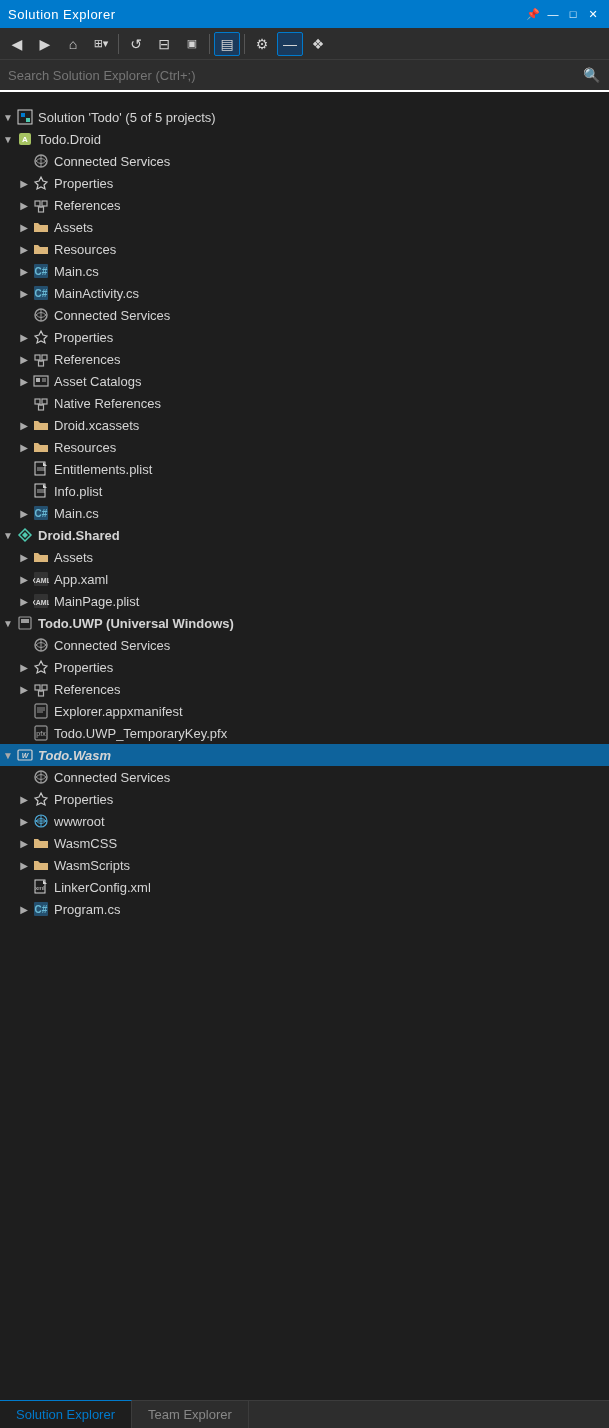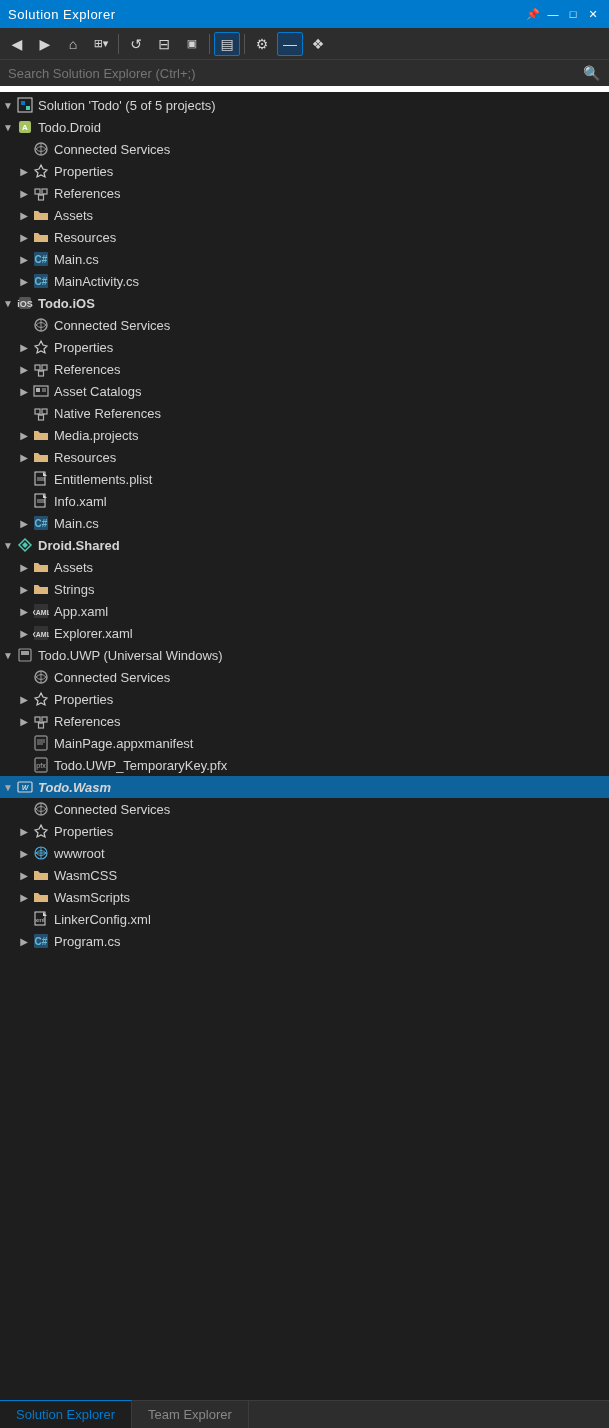--- a/index.html
+++ b/index.html
@@ -51,38 +51,38 @@
       cursor: pointer;
       border: 1px solid transparent;
       border-radius: 2px;
       color: #d4d4d4;
       font-size: 14px;
     }
     .toolbar-btn.active { border-color: #007acc; background: #1a3a5c; }
     .toolbar-sep { width: 1px; height: 20px; background: #555; margin: 0 2px; }
     .search-bar {
       background: #2d2d2d;
-      border-bottom: 6px solid #ffffff;
+      border-bottom: 2px solid #ffffff;
       padding: 4px 8px;
       display: flex;
       align-items: center;
       height: 32px;
     }
     .search-input {
       flex: 1;
       background: transparent;
       border: none;
       outline: none;
       color: #888;
       font-size: 13px;
       font-family: inherit;
     }
     .search-icon { color: #888; font-size: 14px; }
     .tree {
-      padding: 2px 0;
+      padding: 14px 0;
       user-select: none;
     }
     .tree-item {
       display: flex;
       align-items: center;
       height: 22px;
       padding-right: 8px;
       cursor: pointer;
       white-space: nowrap;
     }
@@ -282,30 +282,20 @@
     <div class="expand-arrow collapsed"></div>
     <div class="item-icon">
       <svg width="16" height="16" viewBox="0 0 16 16">
         <rect x="1" y="1" width="14" height="14" rx="1" fill="#244f6e"></rect>
         <text x="8" y="12" text-anchor="middle" fill="#68b8d4" font-size="10" font-weight="bold">C#</text>
       </svg>
     </div>
     <span class="item-label">MainActivity.cs</span>
   </div>
 
-  <div class="tree-item">
-    <div class="expand-arrow expanded"></div>
-    <div class="item-icon">
-      <svg width="16" height="16" viewBox="0 0 16 16">
-        <rect x="2" y="2" width="12" height="12" rx="2" fill="#555"></rect>
-        <text x="8" y="12" text-anchor="middle" fill="#d4d4d4" font-size="9" font-weight="bold">iOS</text>
-      </svg>
-    </div>
-    <span class="item-label" style="font-weight:bold;">Todo.iOS</span>
-  </div>
 
   <div class="tree-item">
     <div class="indent"></div>
     <div class="expand-arrow leaf"></div>
     <div class="item-icon icon-connected">
       <svg width="16" height="16" viewBox="0 0 16 16">
         <circle cx="8" cy="8" r="6" fill="none" stroke="#9b9b9b" stroke-width="1.5"></circle>
         <path d="M3 8 Q8 3 13 8 Q8 13 3 8" fill="none" stroke="#9b9b9b" stroke-width="1"></path>
         <line x1="8" y1="2" x2="8" y2="14" stroke="#9b9b9b" stroke-width="1"></line>
       </svg>
@@ -369,21 +359,21 @@
   </div>
 
   <div class="tree-item">
     <div class="indent"></div>
     <div class="expand-arrow collapsed"></div>
     <div class="item-icon icon-folder">
       <svg width="16" height="16" viewBox="0 0 16 16">
         <path d="M1 4 L1 13 L15 13 L15 6 L7 6 L5 4 Z" fill="#dcb67a"></path>
       </svg>
     </div>
-    <span class="item-label">Media.projects</span>
+    <span class="item-label">Droid.xcassets</span>
   </div>
 
   <div class="tree-item">
     <div class="indent"></div>
     <div class="expand-arrow collapsed"></div>
     <div class="item-icon icon-folder">
       <svg width="16" height="16" viewBox="0 0 16 16">
         <path d="M1 4 L1 13 L15 13 L15 6 L7 6 L5 4 Z" fill="#dcb67a"></path>
       </svg>
     </div>
@@ -408,21 +398,21 @@
     <div class="indent"></div>
     <div class="expand-arrow leaf"></div>
     <div class="item-icon">
       <svg width="16" height="16" viewBox="0 0 16 16">
         <rect x="2" y="1" width="10" height="13" fill="none" stroke="#d4d4d4" stroke-width="1"></rect>
         <path d="M10 1 L14 5 L10 5 Z" fill="#d4d4d4"></path>
         <line x1="4" y1="7" x2="12" y2="7" stroke="#d4d4d4" stroke-width="0.8"></line>
         <line x1="4" y1="9" x2="12" y2="9" stroke="#d4d4d4" stroke-width="0.8"></line>
       </svg>
     </div>
-    <span class="item-label">Info.xaml</span>
+    <span class="item-label">Info.plist</span>
   </div>
 
   <div class="tree-item">
     <div class="indent"></div>
     <div class="expand-arrow collapsed"></div>
     <div class="item-icon">
       <svg width="16" height="16" viewBox="0 0 16 16">
         <rect x="1" y="1" width="14" height="14" rx="1" fill="#244f6e"></rect>
         <text x="8" y="12" text-anchor="middle" fill="#68b8d4" font-size="10" font-weight="bold">C#</text>
       </svg>
@@ -445,30 +435,20 @@
     <div class="indent"></div>
     <div class="expand-arrow collapsed"></div>
     <div class="item-icon icon-folder">
       <svg width="16" height="16" viewBox="0 0 16 16">
         <path d="M1 4 L1 13 L15 13 L15 6 L7 6 L5 4 Z" fill="#dcb67a"></path>
       </svg>
     </div>
     <span class="item-label">Assets</span>
   </div>
 
-  <div class="tree-item">
-    <div class="indent"></div>
-    <div class="expand-arrow collapsed"></div>
-    <div class="item-icon icon-folder">
-      <svg width="16" height="16" viewBox="0 0 16 16">
-        <path d="M1 4 L1 13 L15 13 L15 6 L7 6 L5 4 Z" fill="#dcb67a"></path>
-      </svg>
-    </div>
-    <span class="item-label">Strings</span>
-  </div>
 
   <div class="tree-item">
     <div class="indent"></div>
     <div class="expand-arrow collapsed"></div>
     <div class="item-icon">
       <svg width="16" height="16" viewBox="0 0 16 16">
         <rect x="1" y="1" width="14" height="14" rx="1" fill="#333"></rect>
         <text x="8" y="12" text-anchor="middle" fill="#d4d4d4" font-size="7" font-weight="bold">XAML</text>
       </svg>
     </div>
@@ -477,32 +457,32 @@
 
   <div class="tree-item">
     <div class="indent"></div>
     <div class="expand-arrow collapsed"></div>
     <div class="item-icon">
       <svg width="16" height="16" viewBox="0 0 16 16">
         <rect x="1" y="1" width="14" height="14" rx="1" fill="#333"></rect>
         <text x="8" y="12" text-anchor="middle" fill="#d4d4d4" font-size="7" font-weight="bold">XAML</text>
       </svg>
     </div>
-    <span class="item-label">Explorer.xaml</span>
+    <span class="item-label">MainPage.plist</span>
   </div>
 
   <div class="tree-item">
     <div class="expand-arrow expanded"></div>
     <div class="item-icon">
       <svg width="16" height="16" viewBox="0 0 16 16">
         <rect x="2" y="2" width="12" height="12" rx="1" fill="none" stroke="#9b9b9b" stroke-width="1.2"></rect>
         <rect x="4" y="4" width="8" height="4" fill="#9b9b9b"></rect>
       </svg>
     </div>
-    <span class="item-label" style="font-weight:normal;">Todo.UWP (Universal Windows)</span>
+    <span class="item-label" style="font-weight:bold;">Todo.UWP (Universal Windows)</span>
   </div>
 
   <div class="tree-item">
     <div class="indent"></div>
     <div class="expand-arrow leaf"></div>
     <div class="item-icon">
       <svg width="16" height="16" viewBox="0 0 16 16">
         <circle cx="8" cy="8" r="6" fill="none" stroke="#9b9b9b" stroke-width="1.5"></circle>
         <path d="M3 8 Q8 3 13 8 Q8 13 3 8" fill="none" stroke="#9b9b9b" stroke-width="1"></path>
         <line x1="8" y1="2" x2="8" y2="14" stroke="#9b9b9b" stroke-width="1"></line>
@@ -541,21 +521,21 @@
     <div class="indent"></div>
     <div class="expand-arrow leaf"></div>
     <div class="item-icon">
       <svg width="16" height="16" viewBox="0 0 16 16">
         <rect x="2" y="1" width="12" height="14" rx="1" fill="none" stroke="#b0b0b0" stroke-width="1"></rect>
         <line x1="4" y1="5" x2="12" y2="5" stroke="#b0b0b0" stroke-width="0.8"></line>
         <line x1="4" y1="7" x2="12" y2="7" stroke="#b0b0b0" stroke-width="0.8"></line>
         <line x1="4" y1="9" x2="10" y2="9" stroke="#b0b0b0" stroke-width="0.8"></line>
       </svg>
     </div>
-    <span class="item-label">MainPage.appxmanifest</span>
+    <span class="item-label">Explorer.appxmanifest</span>
   </div>
 
   <div class="tree-item">
     <div class="indent"></div>
     <div class="expand-arrow leaf"></div>
     <div class="item-icon">
       <svg width="16" height="16" viewBox="0 0 16 16">
         <rect x="2" y="1" width="12" height="14" rx="1" fill="none" stroke="#b0b0b0" stroke-width="1"></rect>
         <text x="8" y="11" text-anchor="middle" fill="#b0b0b0" font-size="7">pfx</text>
       </svg>

